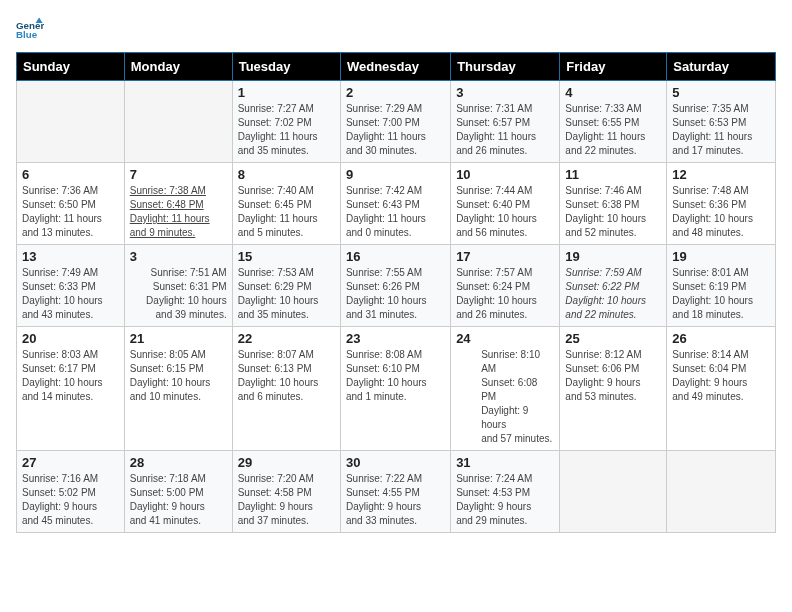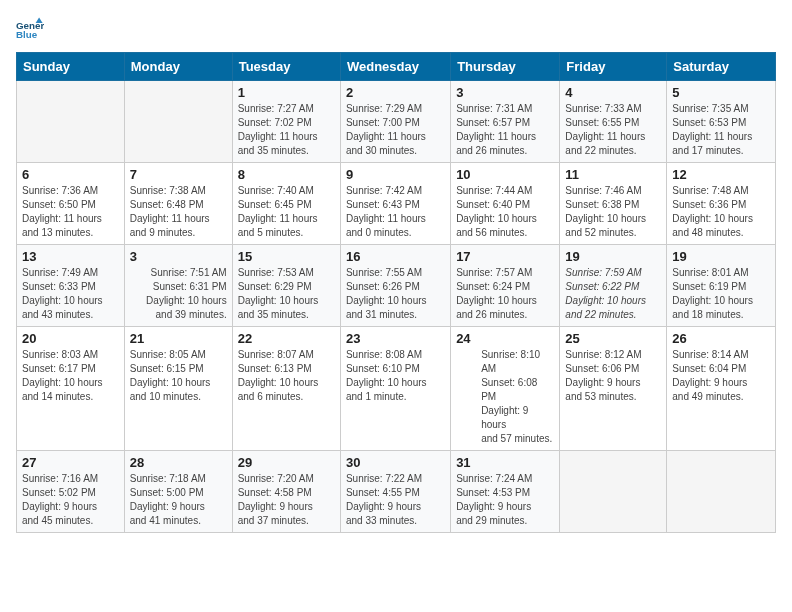--- a/index.html
+++ b/index.html
@@ -36,21 +36,21 @@
     .location-title {
       font-size: 16px;
       color: #555;
     }
     table {
       width: 100%;
       border-collapse: collapse;
       font-size: 11px;
     }
     thead tr th {
-      background-color: #0369a1;
+      background-color: #000000;
       color: #fff;
       text-align: left;
       padding: 6px 6px;
       font-size: 13px;
       font-weight: bold;
       border: 1px solid #1a6fa0;
     }
     tbody tr td {
       border: 1px solid #ccc;
       vertical-align: top;
@@ -155,21 +155,21 @@
       <tr>
         <td>
           <span class="day-number">6</span>
           <div class="day-info" style="white-space: pre-line;">Sunrise: 7:36 AM
 Sunset: 6:50 PM
 Daylight: 11 hours
 and 13 minutes.</div>
         </td>
         <td>
           <span class="day-number">7</span>
-          <div class="day-info" style="white-space: pre-line;">Sunrise: 7:38 AM
+          <div class="day-info" style="white-space: pre-line; text-decoration: underline;">Sunrise: 7:38 AM
 Sunset: 6:48 PM
 Daylight: 11 hours
 and 9 minutes.</div>
         </td>
         <td>
           <span class="day-number">8</span>
           <div class="day-info" style="white-space: pre-line;">Sunrise: 7:40 AM
 Sunset: 6:45 PM
 Daylight: 11 hours
 and 5 minutes.</div>

